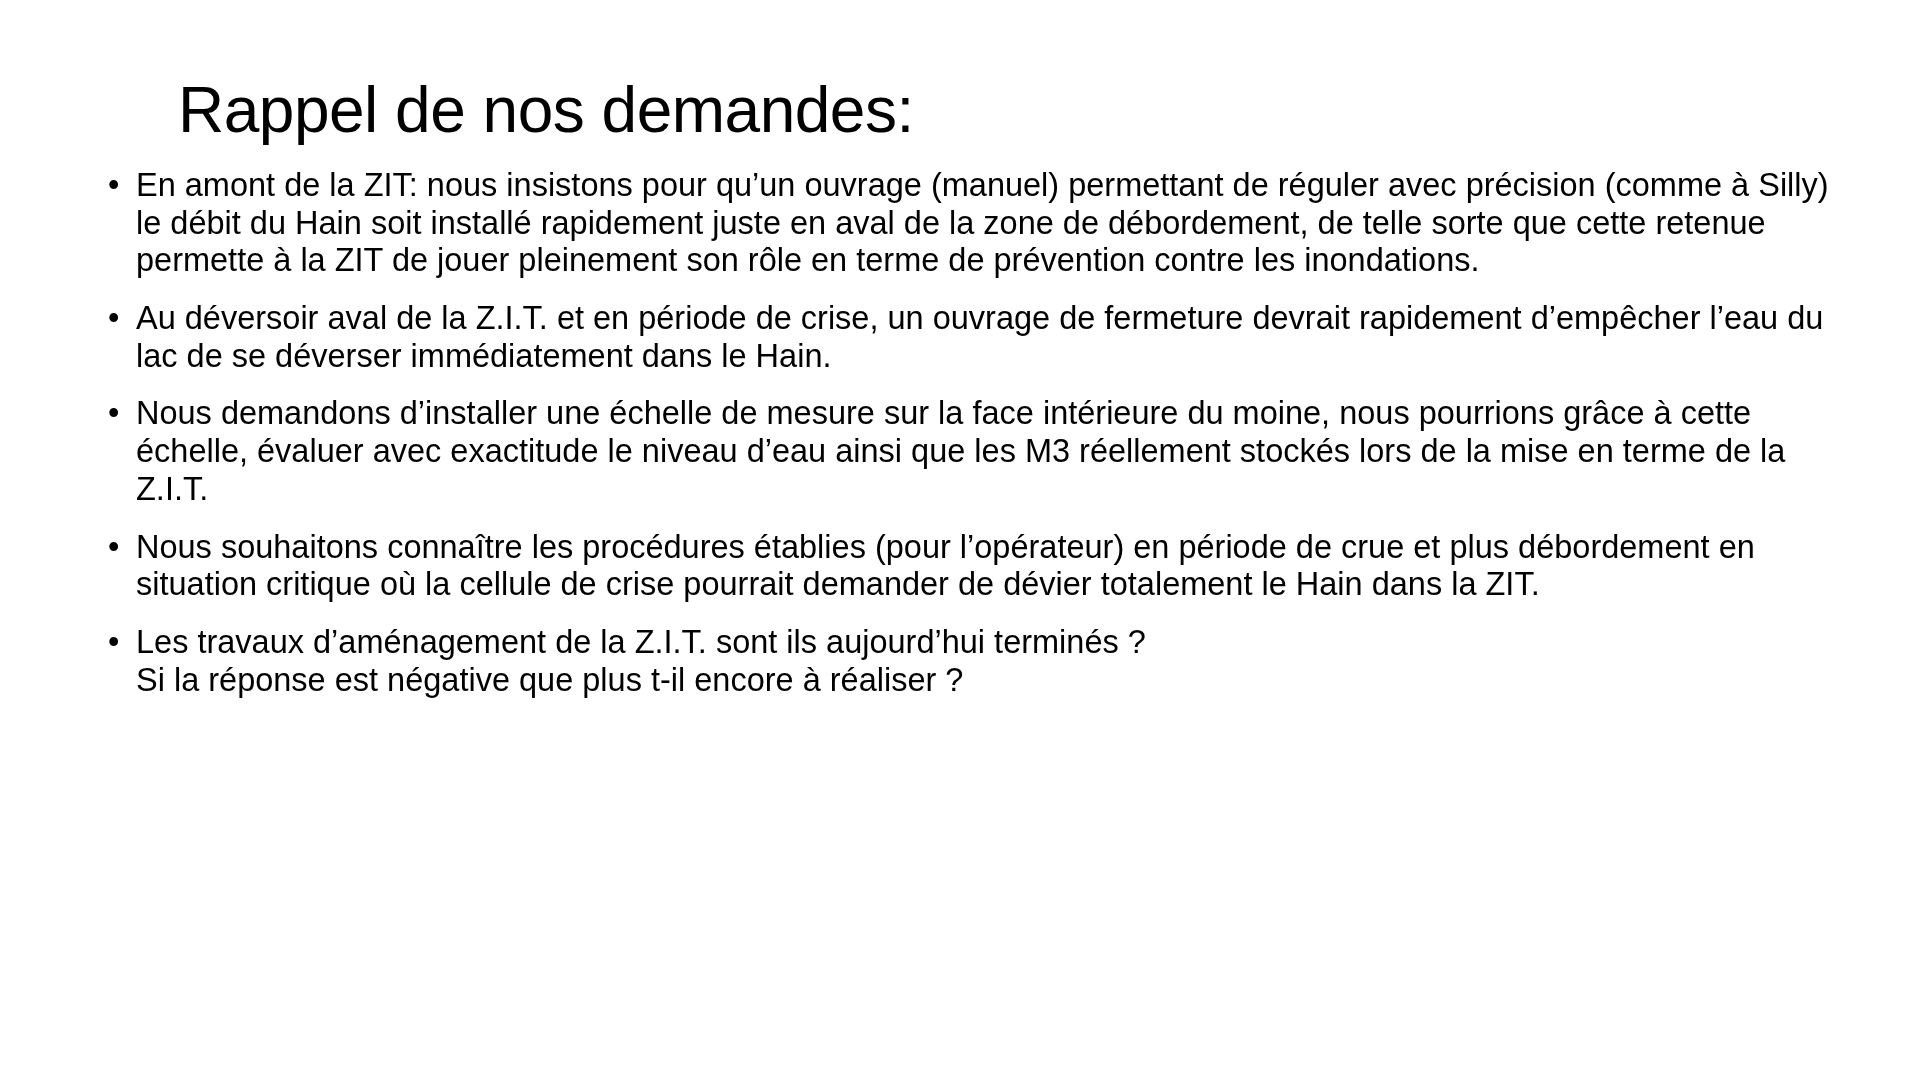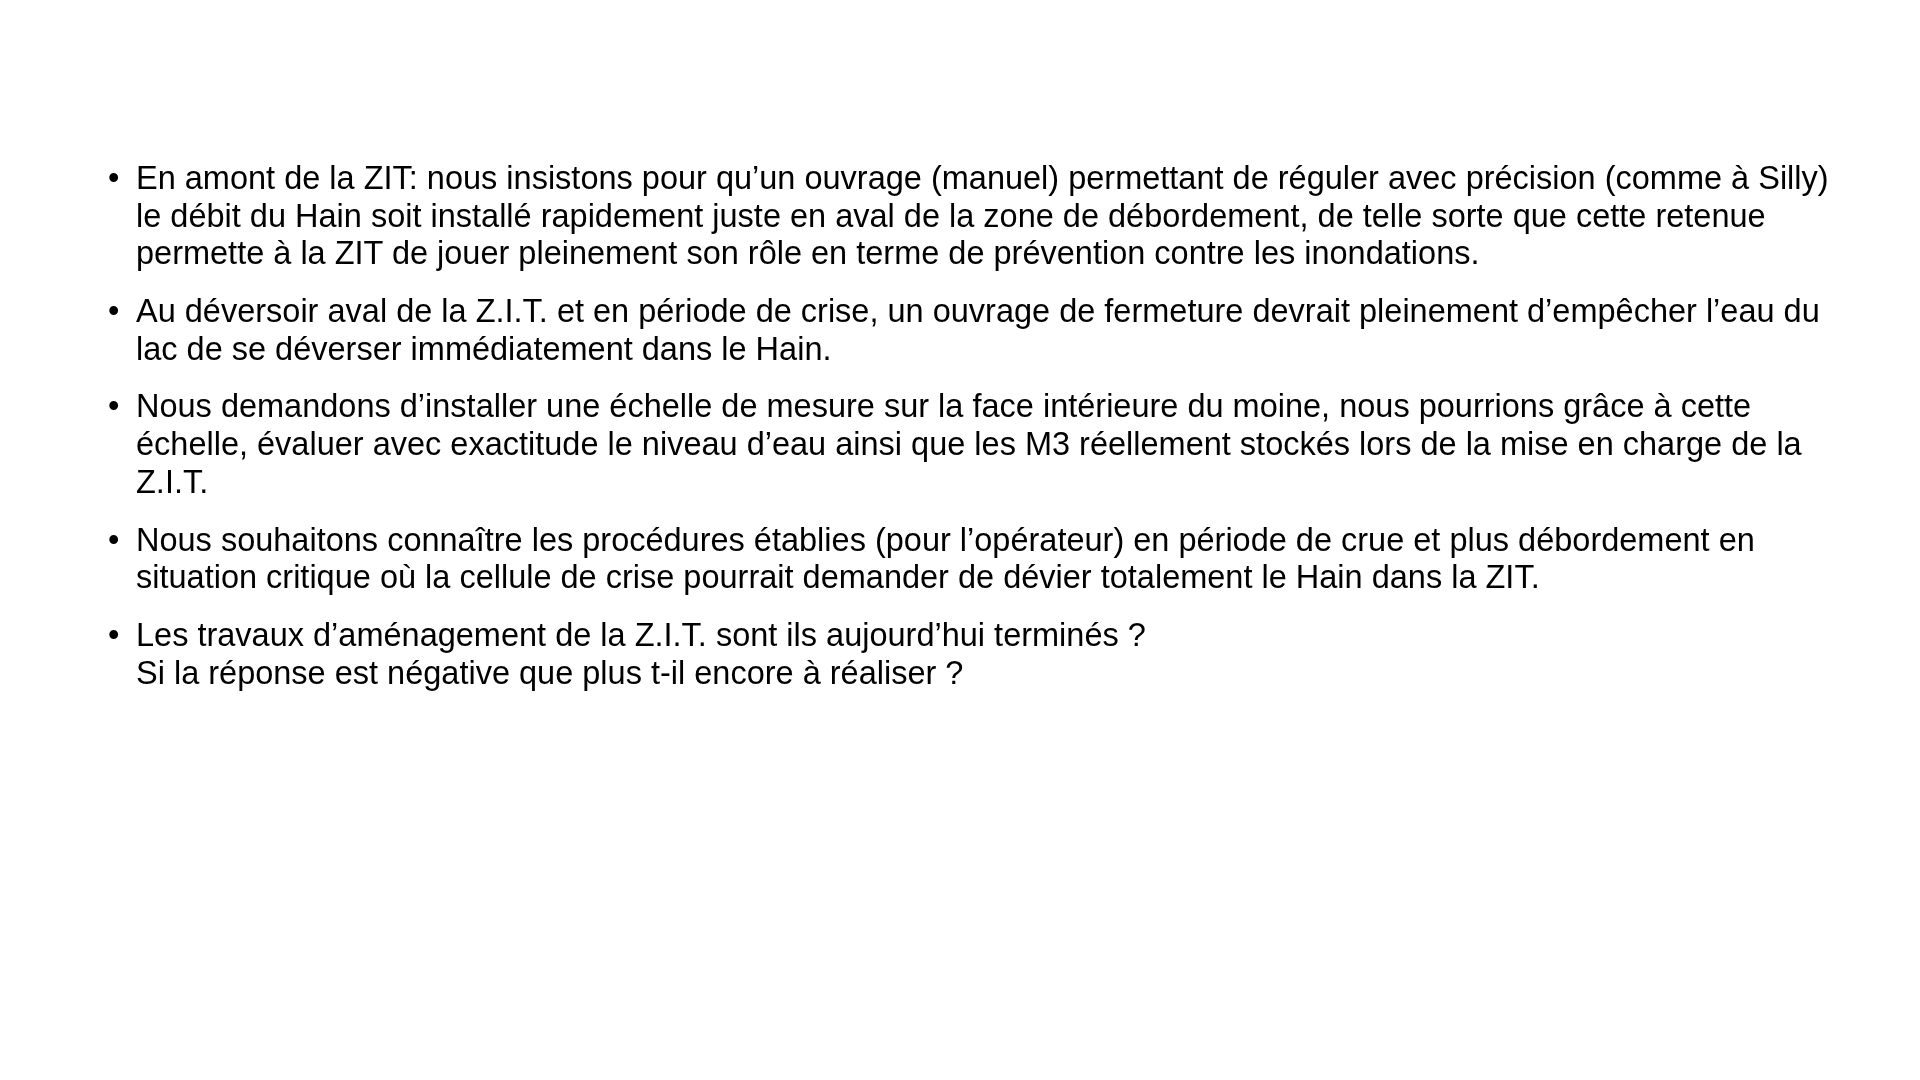--- a/index.html
+++ b/index.html
@@ -57,41 +57,43 @@
   ul.bullets > li .bullet-dot {
     position: absolute;
     left: 12px;
     top: 0;
     font-size: 32.5px;
     line-height: 1.16;
   }
   .bullet-text {
     display: block;
     white-space: pre-line;
+    margin-top: 7px;
   }
 </style>
 </head>
 <body>
 
 <div class="slide">
 
+  <h1 class="slide-title">Rappel de nos demandes:</h1>
 
   <div class="body-block">
     <ul class="bullets">
       <li>
         <span class="bullet-dot">•</span>
         <span class="bullet-text">En amont de la ZIT: nous insistons pour qu’un ouvrage (manuel) permettant de réguler avec précision (comme à Silly) le débit du Hain soit installé rapidement juste en aval de la zone de débordement, de telle sorte que cette retenue permette à la ZIT de jouer pleinement son rôle en terme de prévention contre les inondations.</span>
       </li>
       <li>
         <span class="bullet-dot">•</span>
-        <span class="bullet-text">Au déversoir aval de la Z.I.T. et en période de crise, un ouvrage de fermeture devrait pleinement d’empêcher l’eau du lac de se déverser immédiatement dans le Hain.</span>
+        <span class="bullet-text">Au déversoir aval de la Z.I.T. et en période de crise, un ouvrage de fermeture devrait rapidement d’empêcher l’eau du lac de se déverser immédiatement dans le Hain.</span>
       </li>
       <li>
         <span class="bullet-dot">•</span>
-        <span class="bullet-text">Nous demandons d’installer une échelle de mesure sur la face intérieure  du moine, nous pourrions grâce à cette échelle, évaluer avec exactitude le niveau d’eau ainsi que les M3 réellement stockés lors de la mise en charge de la Z.I.T.</span>
+        <span class="bullet-text">Nous demandons d’installer une échelle de mesure sur la face intérieure  du moine, nous pourrions grâce à cette échelle, évaluer avec exactitude le niveau d’eau ainsi que les M3 réellement stockés lors de la mise en terme de la Z.I.T.</span>
       </li>
       <li>
         <span class="bullet-dot">•</span>
         <span class="bullet-text">Nous souhaitons connaître les procédures établies (pour l’opérateur) en période de crue et plus débordement en situation critique où la cellule de crise pourrait demander de dévier totalement le Hain dans la ZIT.</span>
       </li>
       <li>
         <span class="bullet-dot">•</span>
         <span class="bullet-text">Les travaux d’aménagement de la Z.I.T. sont ils aujourd’hui terminés ?
 Si la réponse est négative que plus t-il encore à réaliser ?</span>
       </li>

